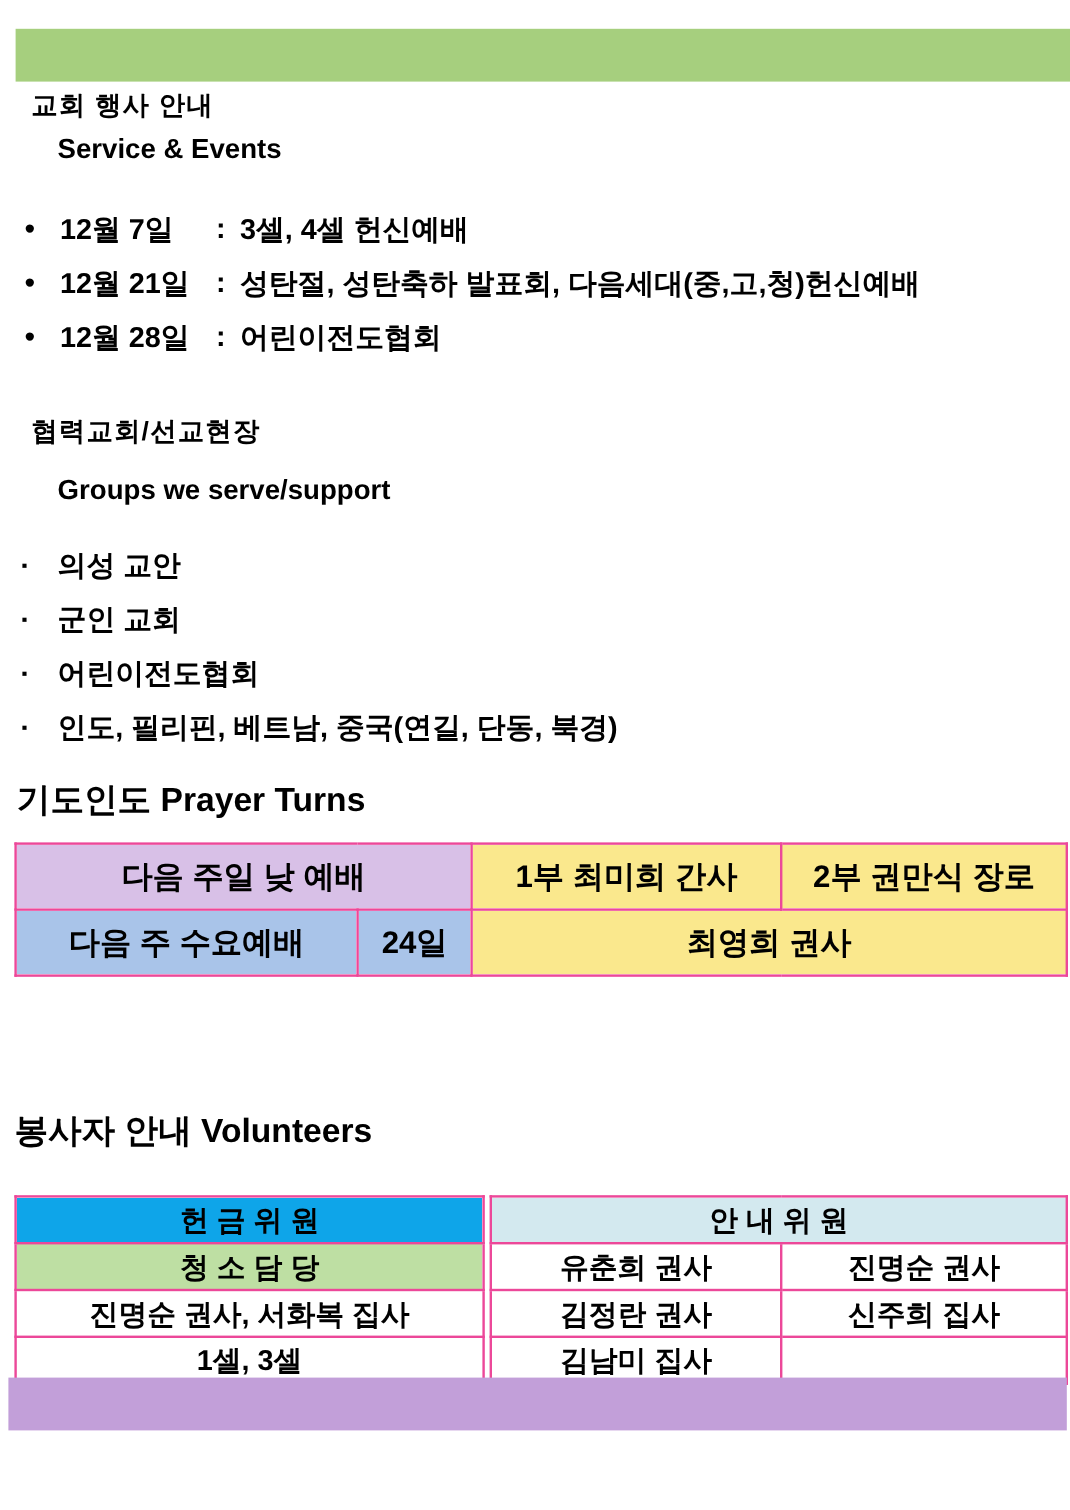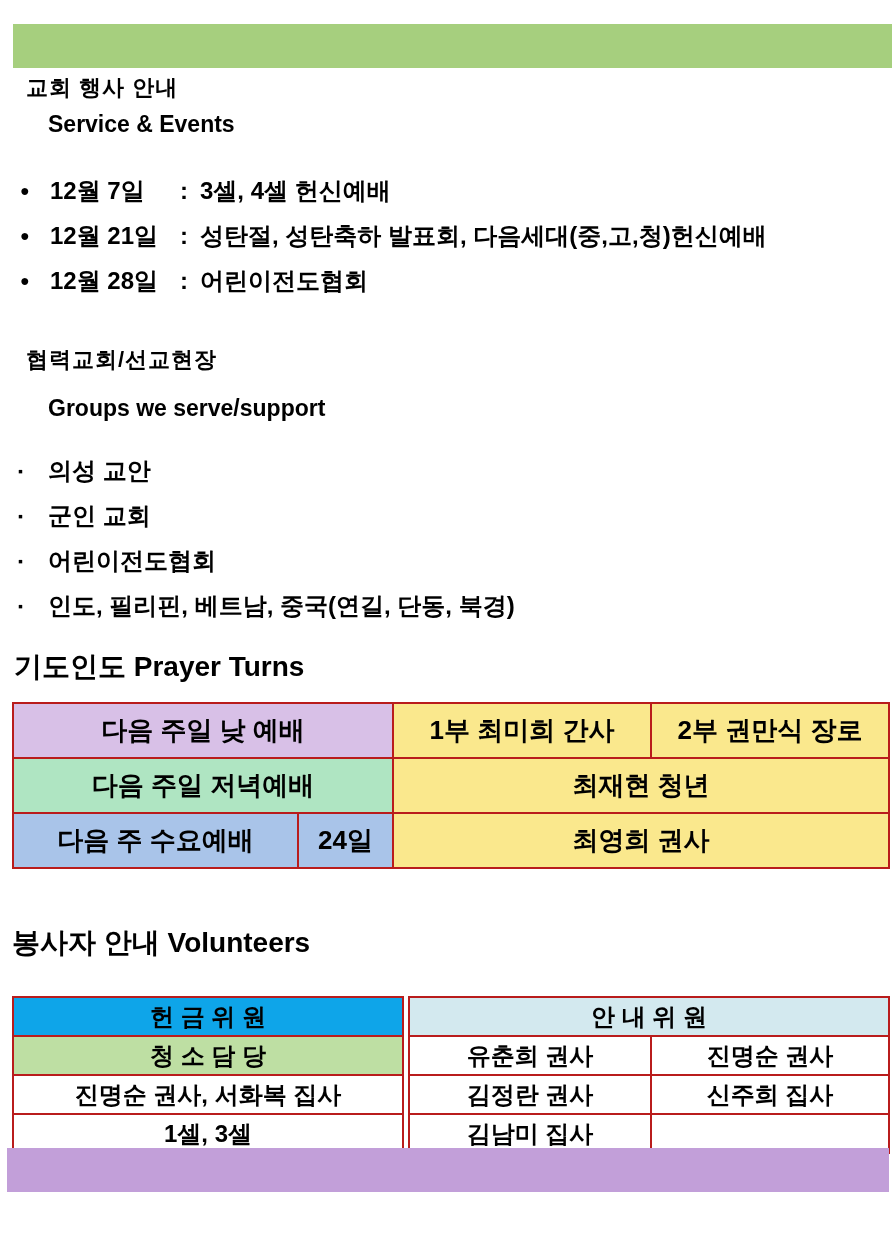--- a/index.html
+++ b/index.html
@@ -16,21 +16,21 @@
   .h-mix{position:absolute;left:14px;font-size:28px;line-height:1.1;}
   
   .list{position:absolute;left:20px;margin:0;padding:0;list-style:none;}
   .list li{display:flex;align-items:center;height:45px;font-size:24px;white-space:nowrap;}
   .bullet-round{width:30px;font-size:16px;flex:0 0 auto;}
   .bullet-square{width:30px;font-size:14px;flex:0 0 auto;}
   .evt-date{display:inline-block;width:130px;flex:0 0 auto;}
   .evt-colon{margin-right:12px;flex:0 0 auto;}
   
   table{border-collapse:collapse;table-layout:fixed;}
-  td{border:2px solid #b91c1c;text-align:center;vertical-align:middle;padding:0 4px;
+  td{border:2px solid #ec4899;text-align:center;vertical-align:middle;padding:0 4px;
      font-weight:bold;overflow:hidden;white-space:nowrap;}
   .tbl-prayer{position:absolute;left:12px;top:702px;width:876px;}
   .tbl-prayer td{height:53px;font-size:26px;}
   .tbl-vol-left{position:absolute;left:12px;top:996px;width:390px;}
   .tbl-vol-right{position:absolute;left:408px;top:996px;width:480px;}
   .tbl-vol-left td,.tbl-vol-right td{height:37px;font-size:24px;}
   
   .c-lavender{background:#d8c0e7;}
   .c-yellow{background:#fae88d;}
   .c-mint{background:#afe5c2;}
@@ -102,24 +102,20 @@
         <col style="width:258px">
         <col style="width:238px">
       </colgroup>
     <tbody>
         <tr>
       <td class="c-lavender" colspan="2">다음 주일 낮 예배</td>
       <td class="c-yellow">1부 최미희 간사</td>
       <td class="c-yellow">2부 권만식 장로</td>
     </tr>
     <tr>
-      <td class="c-mint" colspan="2">다음 주일 저녁예배</td>
-      <td class="c-yellow" colspan="2">최재현 청년</td>
-    </tr>
-    <tr>
       <td class="c-blue">다음 주 수요예배</td>
       <td class="c-blue">24일</td>
       <td class="c-yellow" colspan="2">최영희 권사</td>
     </tr>
   </tbody>
     </table>
 
   <div class="h-mix" style="top:928px;left:12px;">봉사자 안내 Volunteers</div>
 
   <table class="tbl-vol-left">

